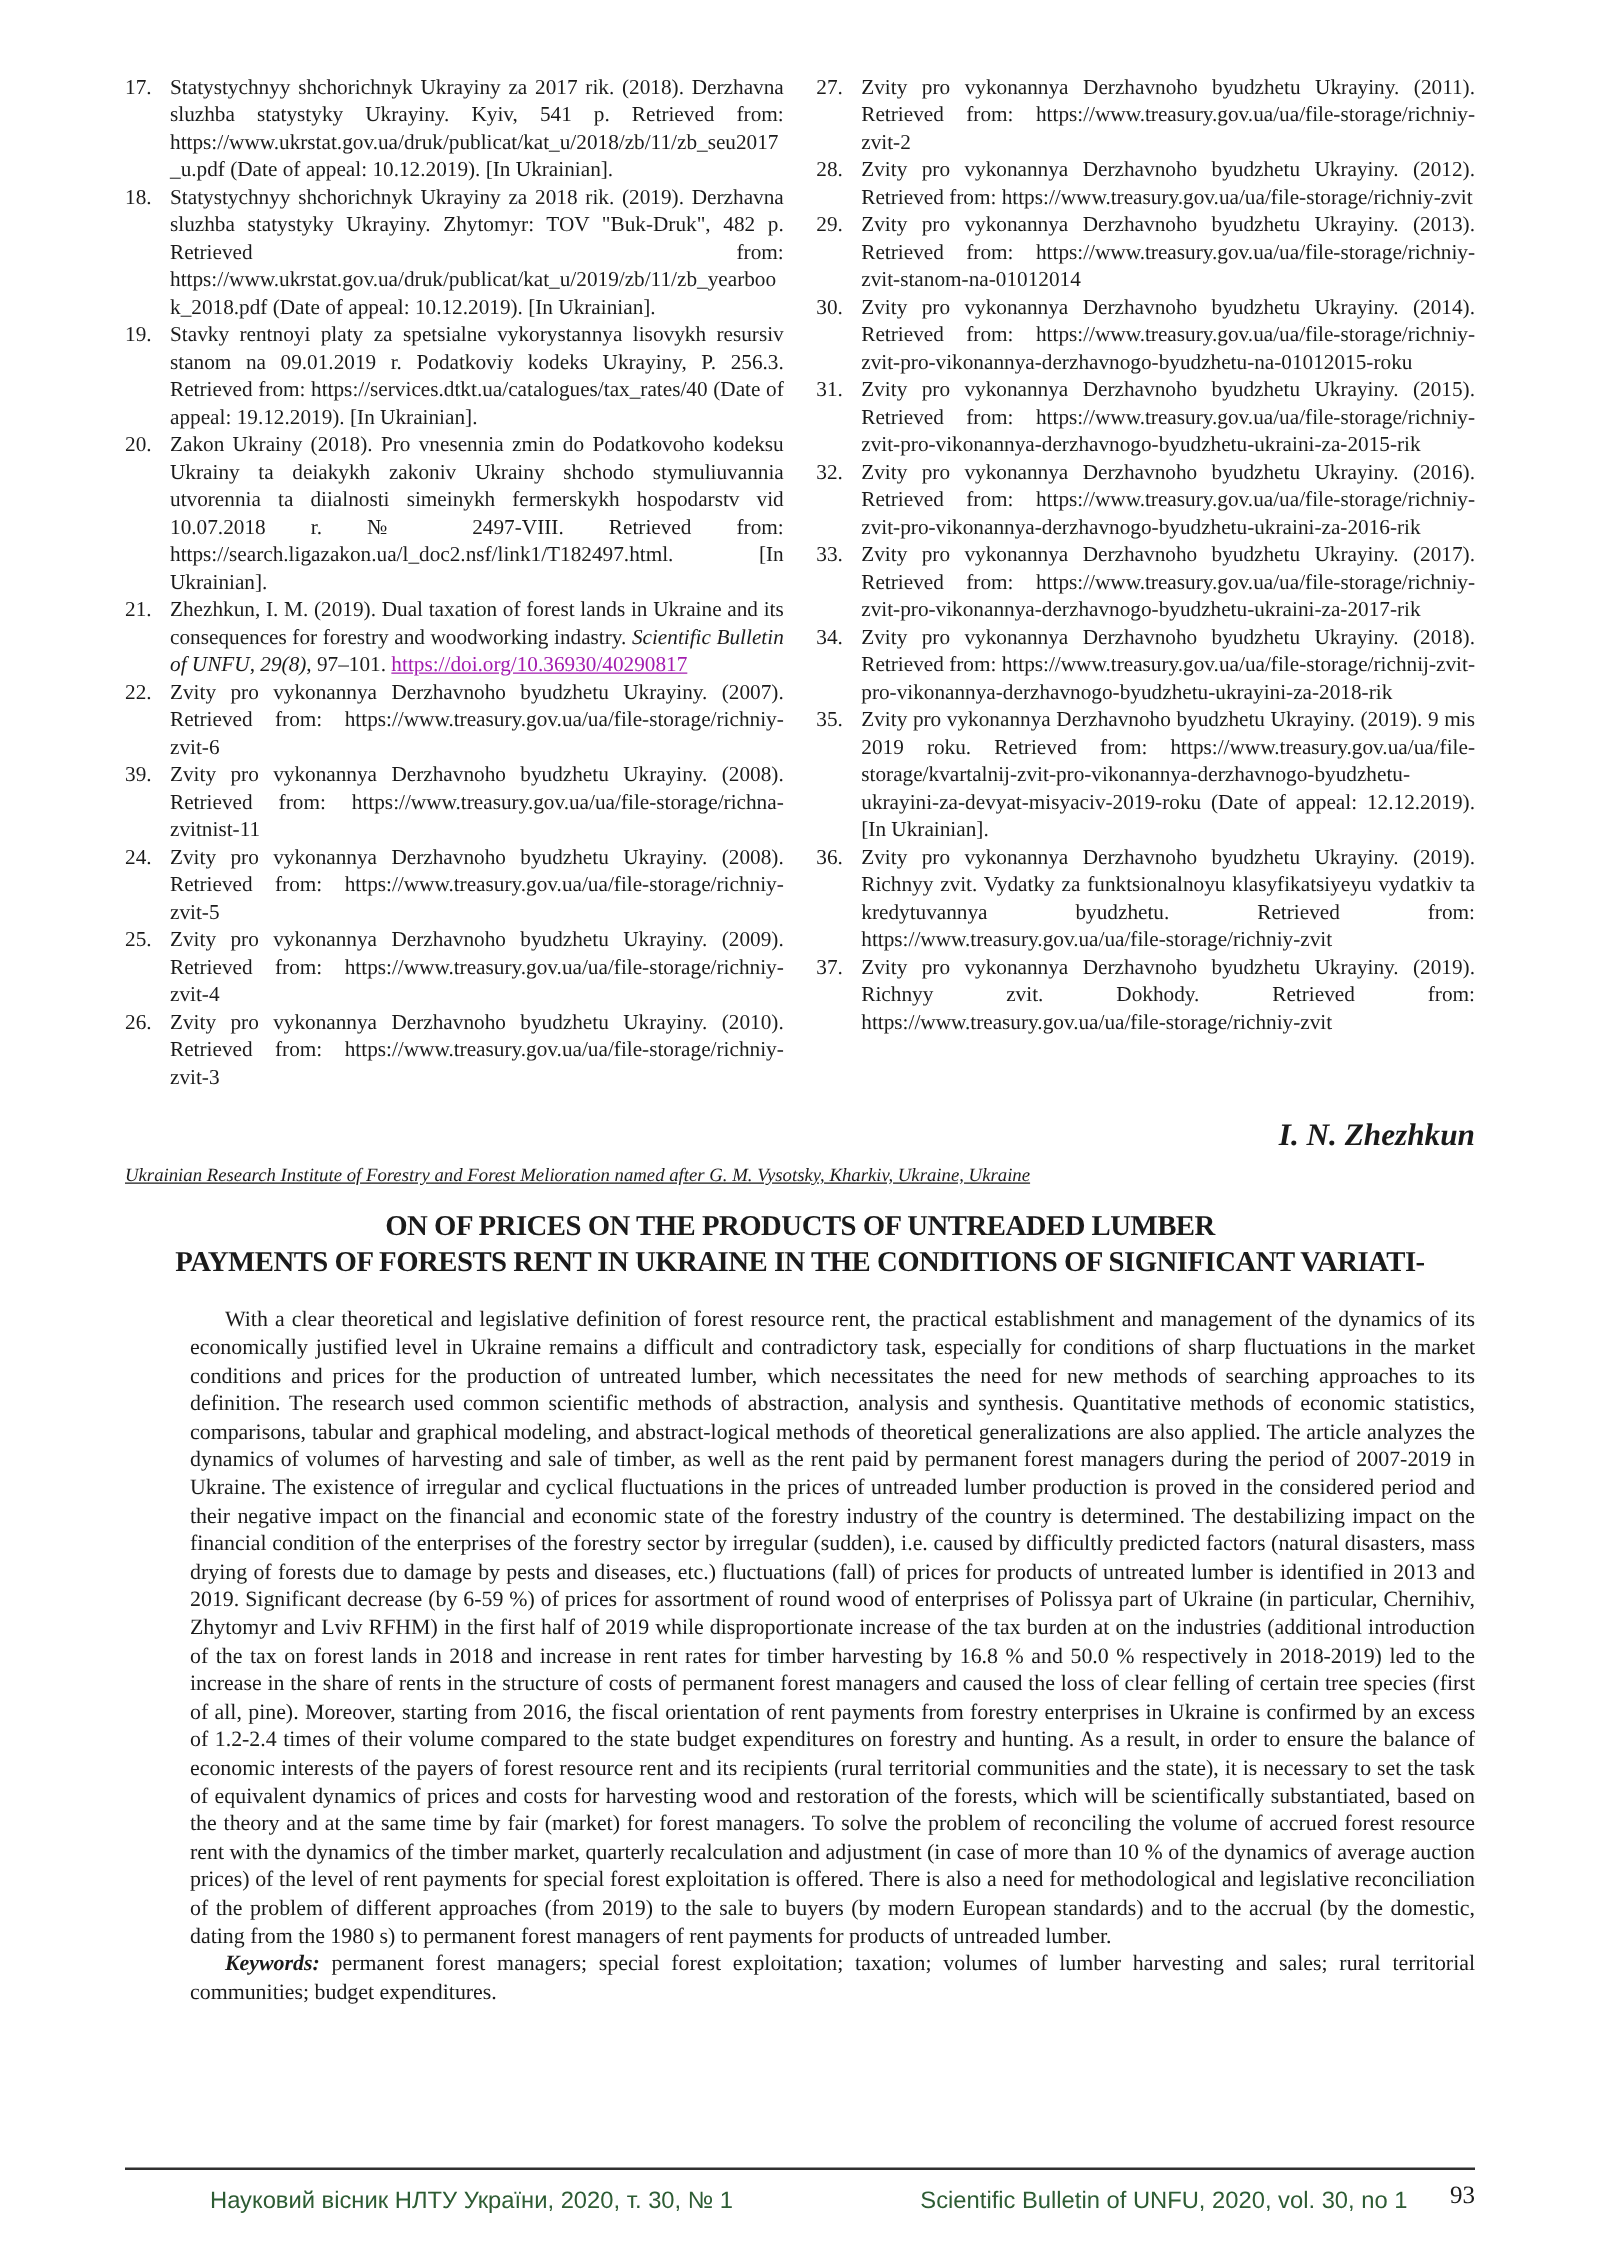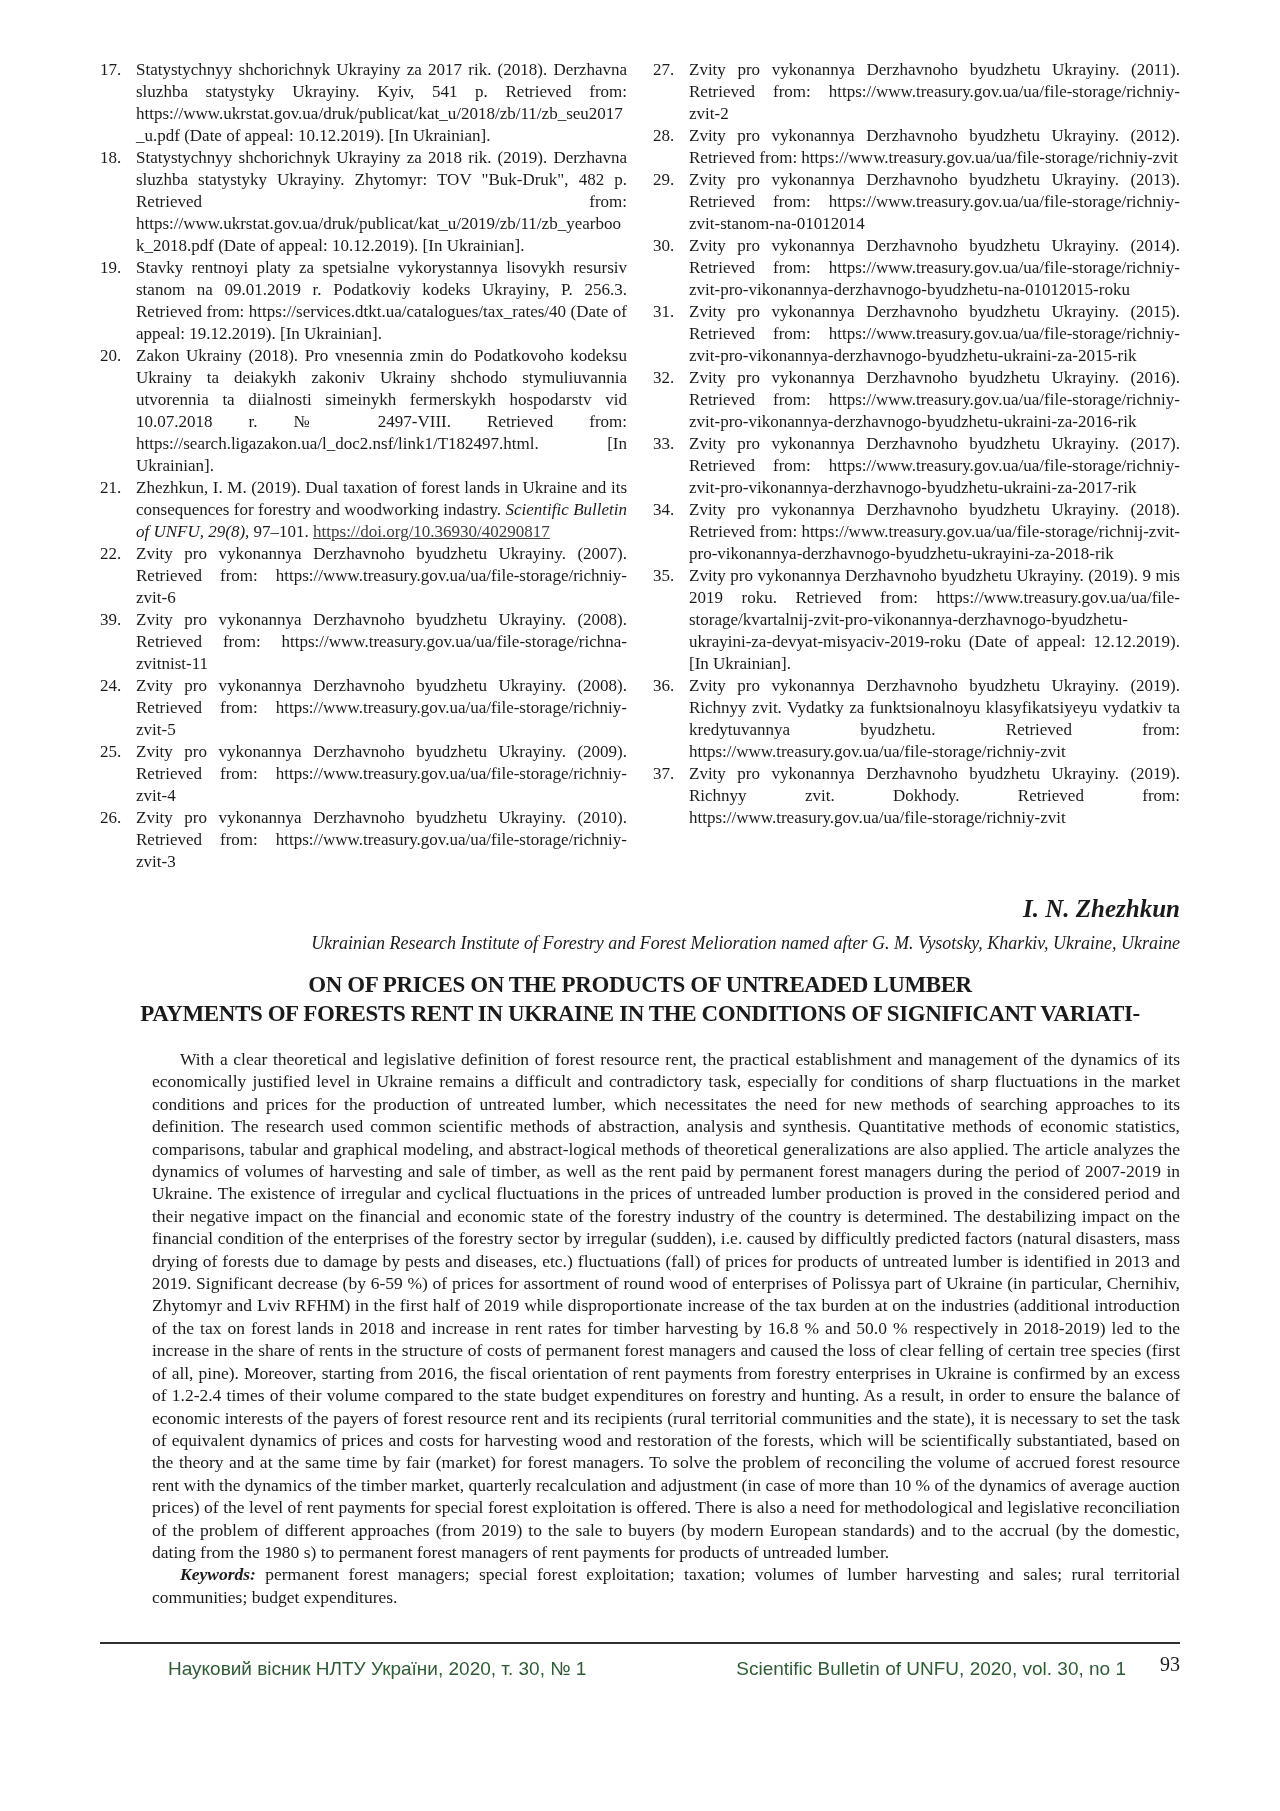--- a/index.html
+++ b/index.html
@@ -16,49 +16,49 @@
   
   .refs { display:flex; gap:26px; }
   .refs ol {
     list-style:none; margin:0; padding:0;
     width:527px;
     font-size:17px; line-height:22px;
     text-align:justify;
   }
   .ref { padding-left:36px; text-indent:-36px; overflow-wrap:anywhere; }
   .ref-num { display:inline-block; width:36px; text-indent:0; }
-  .doi-link { color:#404040; text-decoration:underline; }
+  .doi-link { color:#a21caf; text-decoration:underline; }
   .ref i { font-style:italic; }
 
   .author {
     text-align:right; font-weight:bold; font-style:italic;
     font-size:25px; margin-top:22px;
   }
   .affiliation {
-    text-align:right; font-style:italic;
-    font-size:18px; margin-top:10px;
+    text-align:left; font-style:italic;
+    font-size:15px; margin-top:10px;text-decoration:underline;
   }
   .title {
     text-align:center; font-weight:bold;
     font-size:23px; line-height:29px;
     letter-spacing:-0.4px;
     margin-top:16px;
   }
   .title span { display:block; white-space:nowrap; }
 
   .abstract-block {
     margin-left:52px; margin-top:20px;
     font-size:17.5px; line-height:22.4px;
     text-align:justify;
   }
   .abstract-block p { margin:0; text-indent:28px; }
   .kw-label { font-weight:bold; font-style:italic; }
 
   .footer {
-    position:absolute; left:100px; right:100px; top:1642px;
+    position:absolute; left:100px; right:100px; top:1734px;
     border-top:2px solid #303030;
     padding-top:14px;
     display:flex; align-items:flex-start;
     font-family:"Liberation Sans", sans-serif;
     font-size:19px;
     color:#2d5c33;
   }
   .footer-left { margin-left:68px; }
   .footer-right { margin-left:auto; }
   .page-num {

